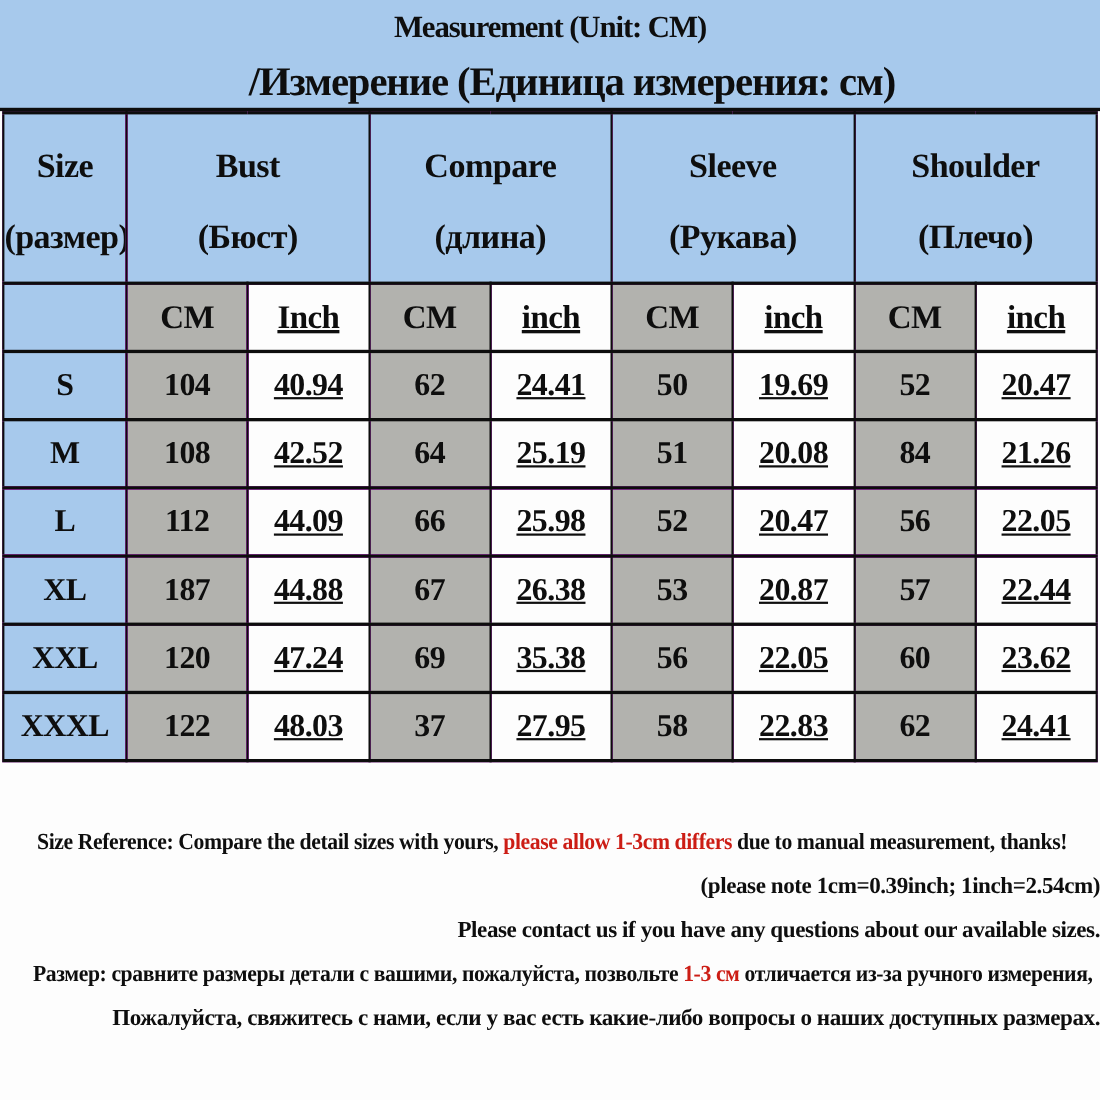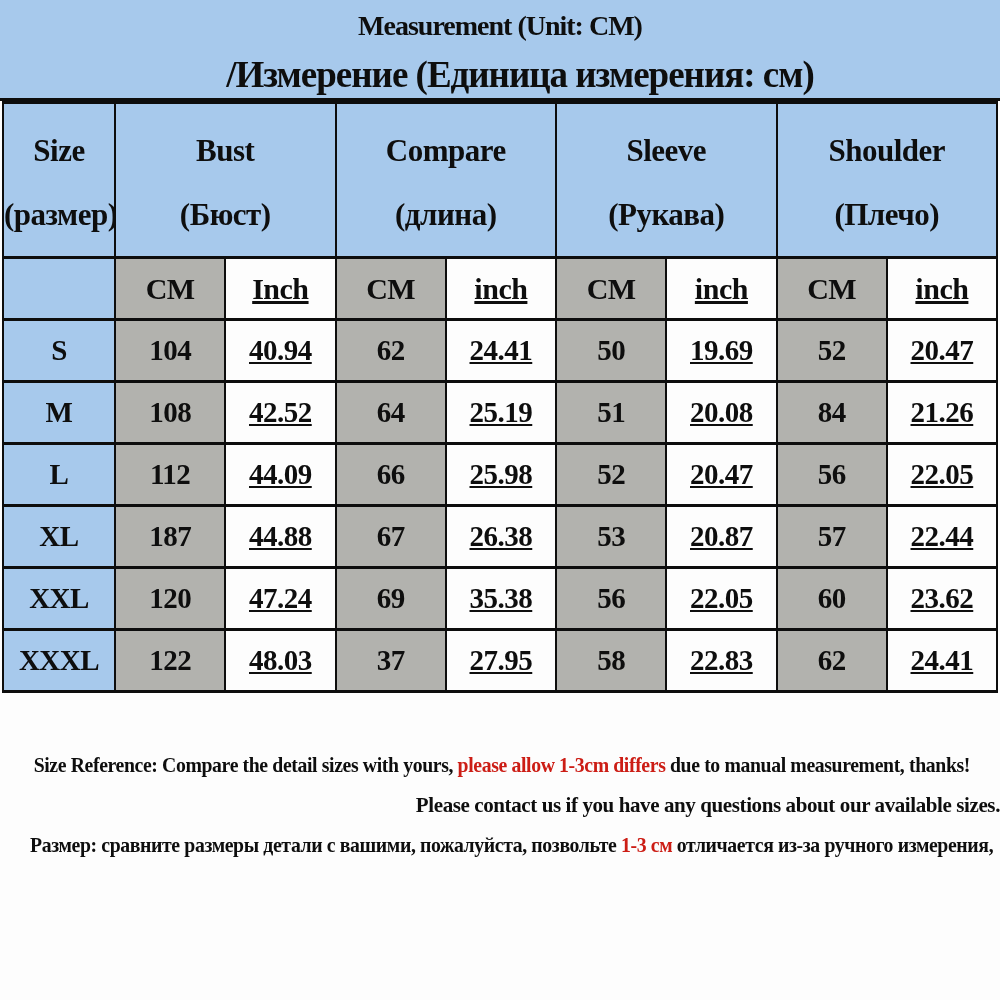--- a/index.html
+++ b/index.html
@@ -178,17 +178,19 @@
           <td class="gray grp">58</td>
           <td class="white">22.83</td>
           <td class="gray grp">62</td>
           <td class="white">24.41</td>
         </tr>
       </tbody>
   </table>
 
   <div class="notes">
     <div class="line squeeze"><span>Size Reference: Compare the detail sizes with yours, </span><span class="red">please allow 1-3cm differs</span><span> due to manual measurement, thanks!</span></div>
+    <div class="line">(please note 1cm=0.39inch; 1inch=2.54cm)</div>
     <div class="line">Please contact us if you have any questions about our available sizes.</div>
     <div class="line squeeze"><span>Размер: сравните размеры детали с вашими, пожалуйста, позвольте </span><span class="red">1-3 см</span><span> отличается из-за ручного измерения,</span></div>
+    <div class="line">Пожалуйста, свяжитесь с нами, если у вас есть какие-либо вопросы о наших доступных размерах.</div>
   </div>
 
 </div>
 
 </body></html>

